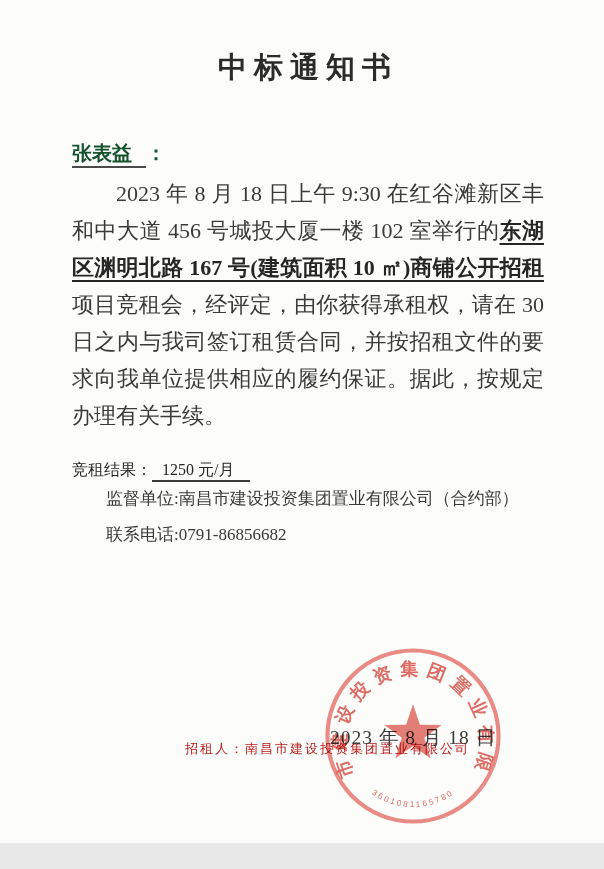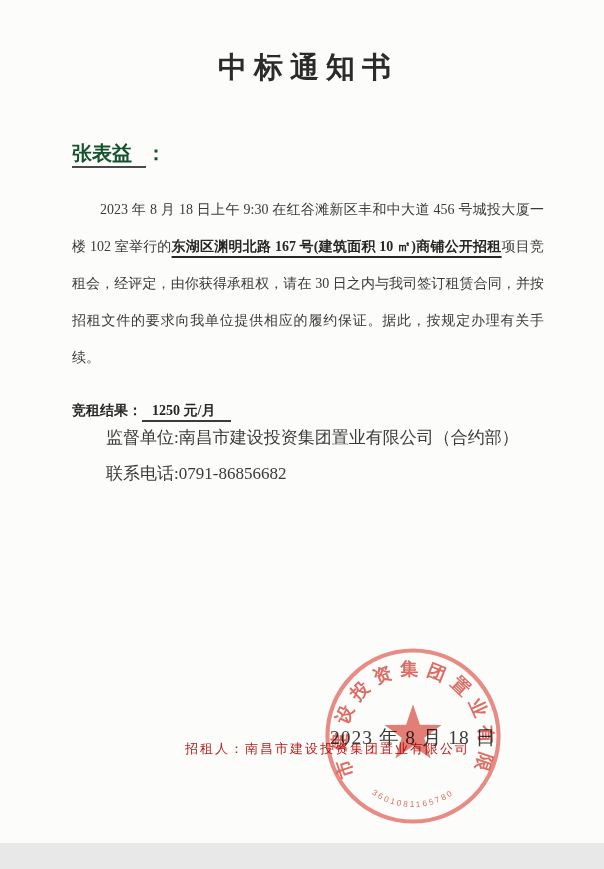--- a/index.html
+++ b/index.html
@@ -32,39 +32,39 @@
     color: #14532d;
   }
   .recipient .name {
     border-bottom: 2px solid #4a4a4a;
     padding-right: 14px;
     padding-bottom: 2px;
   }
   .recipient .colon { font-weight: bold; }
 
   .body-paragraph {
-    margin-top: 24px;
-    font-size: 14px;
+    margin-top: 8px;
+    font-size: 22px;
     line-height: 37px;
     text-align: justify;
     text-indent: 2em;
     color: #3a3a3a;
   }
   .highlight {
     font-weight: bold;
     color: #262626;
     text-decoration: underline;
     text-decoration-thickness: 2px;
     text-underline-offset: 5px;
   }
 
   .result-line {
     margin-top: 26px;
-    font-size: 14px;
-    font-weight: bold;
+    font-size: 16px;
+    font-weight: normal;
     color: #262626;
   }
   .result-line .value {
     border-bottom: 2px solid #3a3a3a;
     padding: 0 16px 2px 10px;
   }
 
   .notice-paragraph {
     margin-top: 44px;
     font-size: 19.5px;

